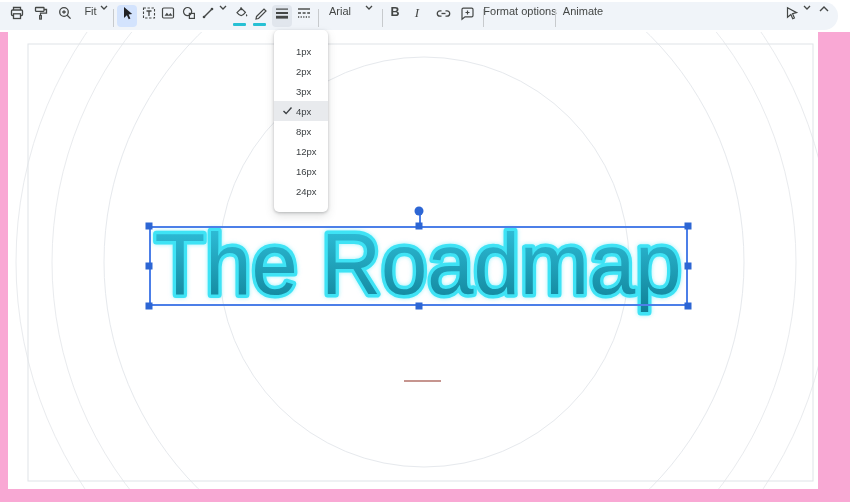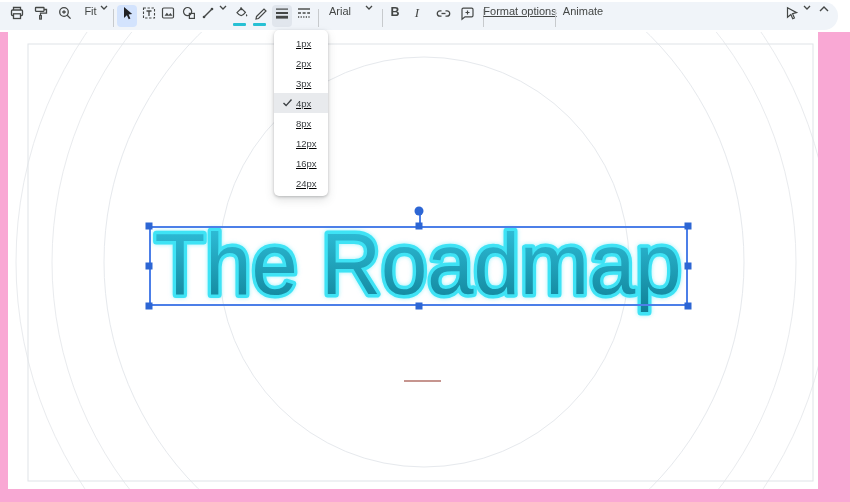--- a/index.html
+++ b/index.html
@@ -18,22 +18,22 @@
   .sep { position:absolute; top:7px; width:1px; height:18px; background:#c7cacd; }
   .active-blue { background:#d3e3fd; }
   .active-gray { background:#e1e6ed; }
   .caret { margin-left:3px; }
   .cswatch { position:absolute; left:2px; bottom:1px; width:13px; height:3px; border-radius:1px; }
   .boldtxt { font-weight:bold; font-size:12.5px; }
   .italtxt { font-style:italic; font-family:"Liberation Serif", serif; font-size:13px; }
 
   
   .menu { position:absolute; left:274px; top:30px; width:54px; z-index:9;
-          background:#fff; border-radius:5px; padding:3px 0;
-          box-shadow:0 1px 3px rgba(60,64,67,.3), 0 4px 10px rgba(60,64,67,.15);text-decoration:underline; }
+          background:#fff; border-radius:5px; padding:11px 0;
+          box-shadow:0 1px 3px rgba(60,64,67,.3), 0 4px 10px rgba(60,64,67,.15); }
   .menu-item { position:relative; height:20px; display:flex; align-items:center;
                font-size:9.5px; color:#3c4043; padding-left:22px; cursor:pointer; }
   .menu-item.checked { background:#e8eaed; }
   .mi-check { position:absolute; left:8px; top:4px; }
 
   
   .sel-box { position:absolute; left:149px; top:226px; width:539px; height:80px;
              border:2px solid #4c7fe8; background:transparent; z-index:3; }
   .handle { position:absolute; width:7px; height:7px; background:#2d66d4;
             transform:translate(-50%,-50%); z-index:4; }
@@ -202,21 +202,21 @@
   </div>
   <div class="tb" style="left:456px; width:22px;">
     <svg class="icon" width="17" height="17" viewBox="0 0 17 17" fill="none" stroke="#444746" stroke-width="1.2">
       <path d="M3 4.5a1.3 1.3 0 0 1 1.3-1.3h8.4A1.3 1.3 0 0 1 14 4.5v6a1.3 1.3 0 0 1-1.3 1.3H6L3 14.3 Z"></path>
       <path d="M8.5 5.5v4M6.5 7.5h4"></path>
     </svg>
   </div>
 
   <div class="sep" style="left:483px;"></div>
 
-  <div class="tb" style="left:488px; width:64px; padding:0 4px;text-decoration:underline;">
+  <div class="tb" style="left:488px; width:64px; padding:0 4px;">
     <span class="tb-label">Format options</span>
   </div>
 
   <div class="sep" style="left:555px;"></div>
 
   <div class="tb" style="left:560px; width:46px; padding:0 4px;">
     <span class="tb-label">Animate</span>
   </div>
 
   <div class="tb" style="left:782px; width:30px;">

